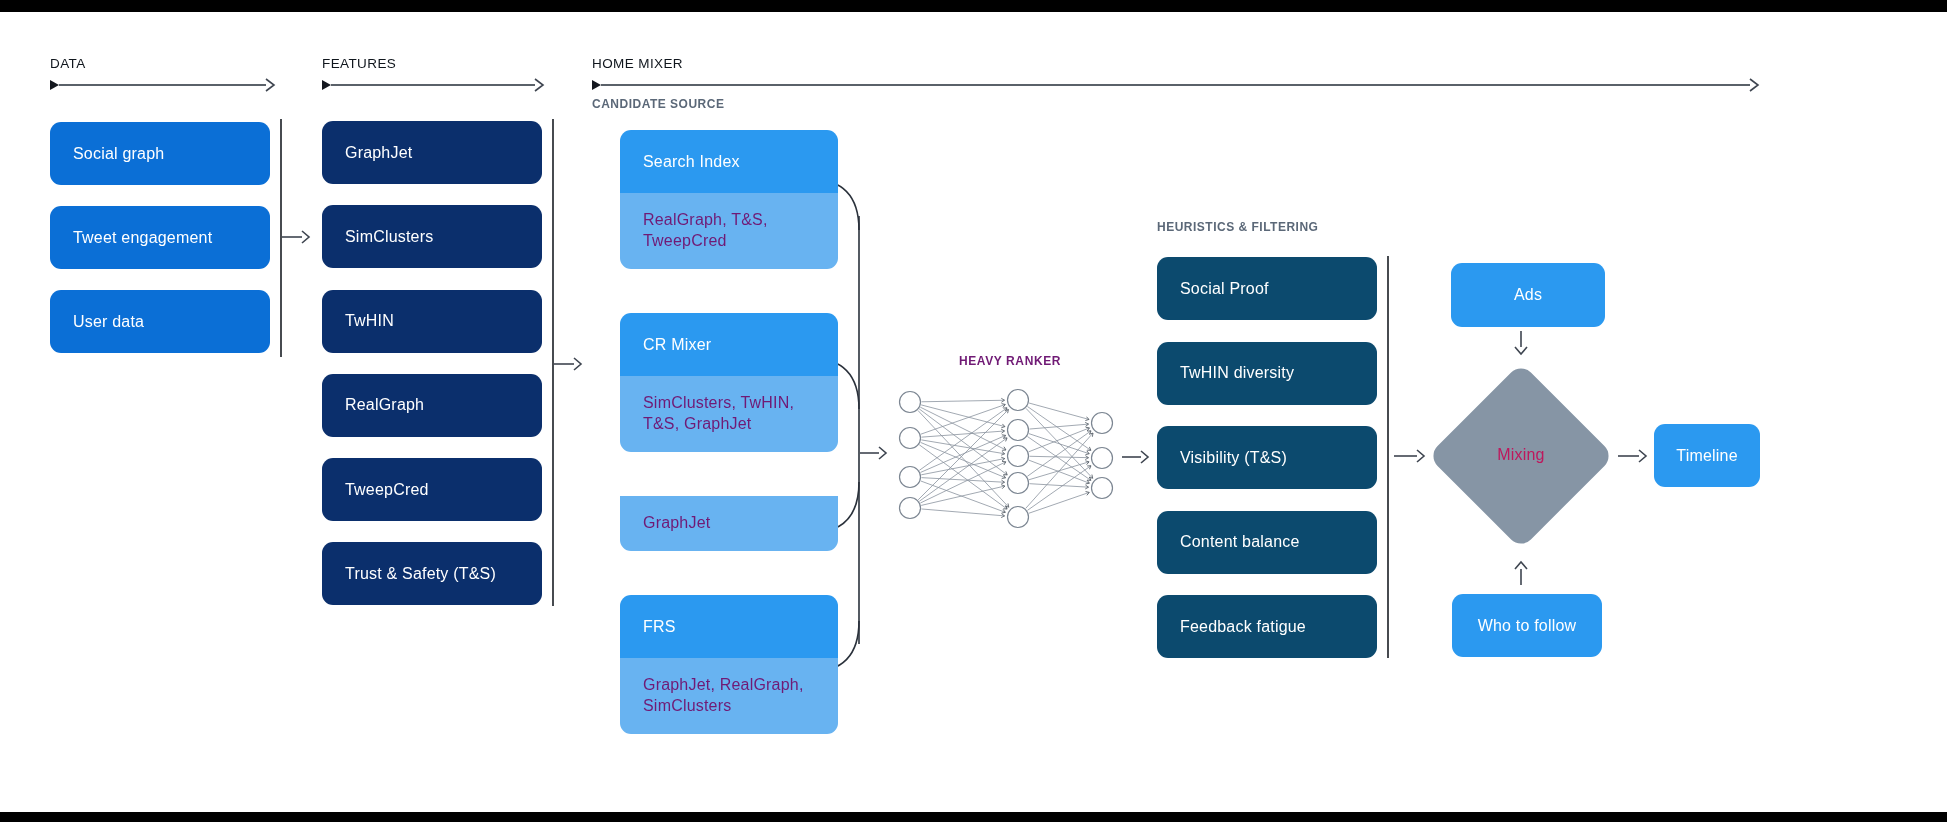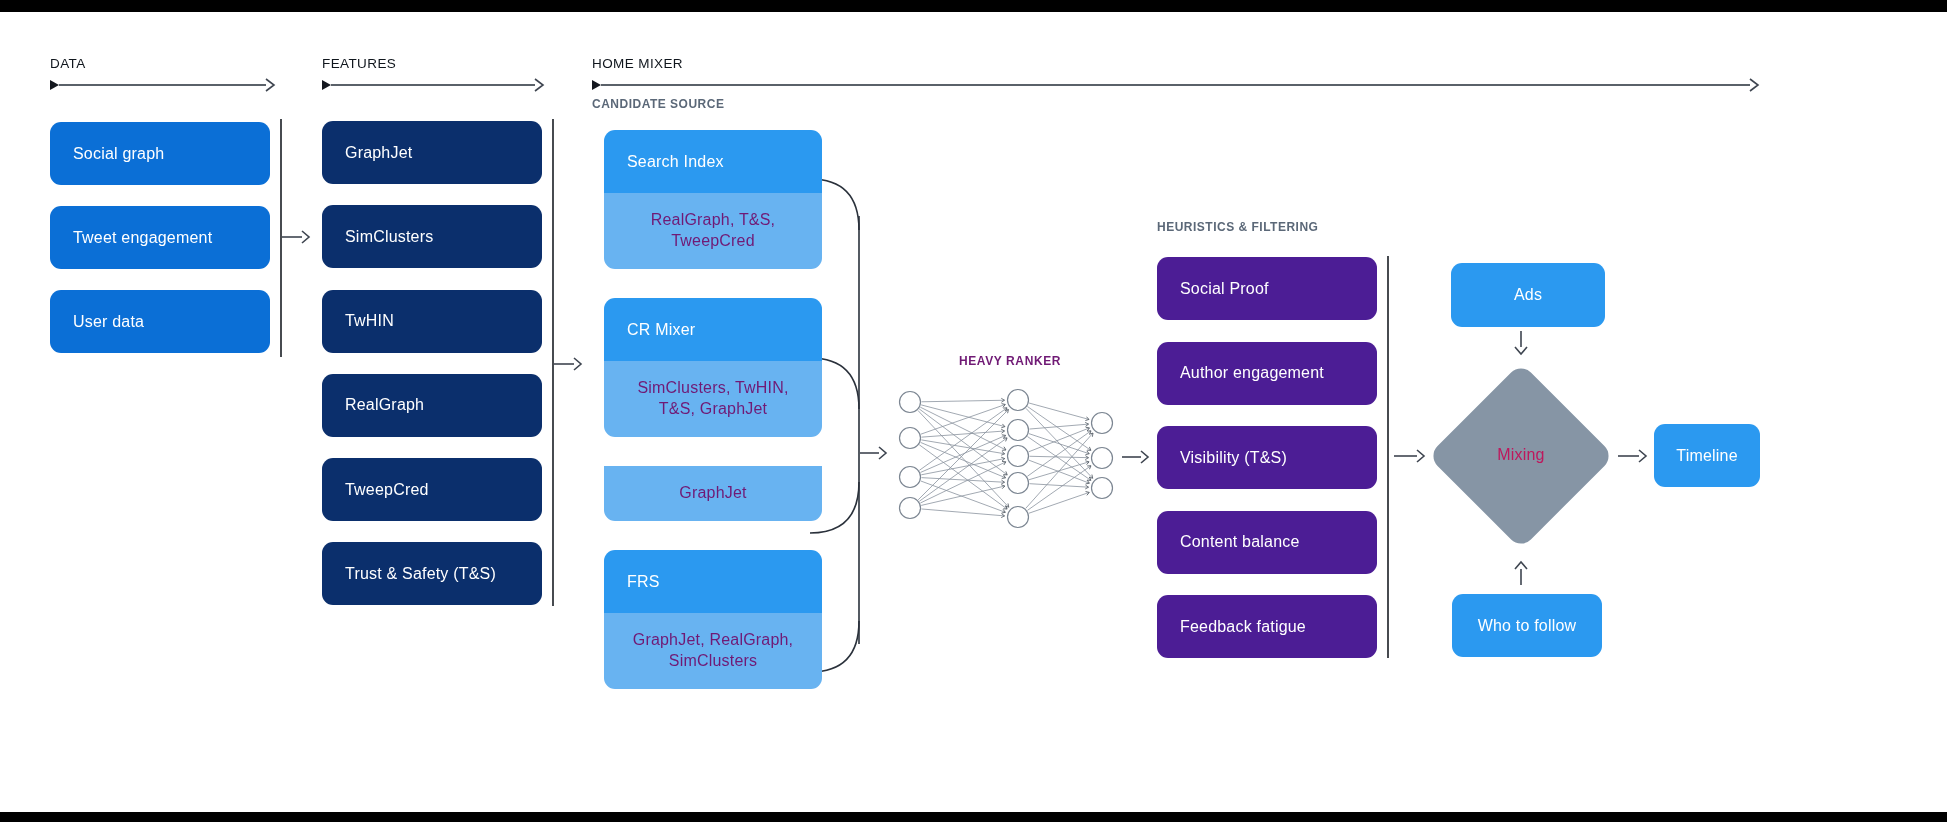--- a/index.html
+++ b/index.html
@@ -16,31 +16,31 @@
     position:absolute;font-size:13.5px;font-weight:400;color:#10161d;
     letter-spacing:.4px;white-space:nowrap;
   }
   .sub-label{
     position:absolute;font-size:12px;font-weight:600;color:#5b6878;
     letter-spacing:.5px;white-space:nowrap;
   }
   .col{position:absolute;display:flex;flex-direction:column;}
   .col.data-col{left:50px;top:122px;gap:21px;width:220px;}
   .col.features-col{left:322px;top:121px;gap:21.3px;width:220px;}
-  .col.candidates-col{left:604px;top:130px;gap:29px;width:218px;text-align:center;}
+  .col.candidates-col{left:620px;top:130px;gap:44px;width:218px;}
   .col.heuristics-col{left:1157px;top:257px;gap:21.5px;width:220px;}
 
   .box{
     box-sizing:border-box;display:flex;align-items:center;
     border-radius:11px;color:#ffffff;font-size:16px;font-weight:500;
     padding:0 23px;height:63px;letter-spacing:.2px;
   }
   .data-box{background:#0b6fd6;}
   .feature-box{background:#0b2f6c;}
-  .heuristic-box{background:#4c1d95;}
+  .heuristic-box{background:#0c4a6e;}
 
   .cand-group{display:flex;flex-direction:column;}
   .cand-head{
     box-sizing:border-box;display:flex;align-items:center;height:63px;
     background:#2b99f0;color:#fff;font-size:16px;font-weight:500;
     border-radius:11px 11px 0 0;padding:0 23px;letter-spacing:.2px;
   }
   .cand-sub{
     box-sizing:border-box;background:#68b3f1;color:#701a75;font-size:16px;font-weight:500;
     border-radius:0 0 11px 11px;padding:16px 23px 18px 23px;line-height:21px;letter-spacing:.2px;
@@ -259,21 +259,21 @@
 
   <div class="ranker-label">HEAVY RANKER</div>
 
   <div class="sub-label" style="left:1157px;top:220px">HEURISTICS &amp; FILTERING</div>
   <div class="col heuristics-col">
 
   <div class="box heuristic-box">
         <span>Social Proof</span>
       </div>
       <div class="box heuristic-box">
-        <span>Author engagement</span>
+        <span>TwHIN diversity</span>
       </div>
       <div class="box heuristic-box">
         <span>Visibility (T&amp;S)</span>
       </div>
       <div class="box heuristic-box">
         <span>Content balance</span>
       </div>
       <div class="box heuristic-box">
         <span>Feedback fatigue</span>
       </div>

